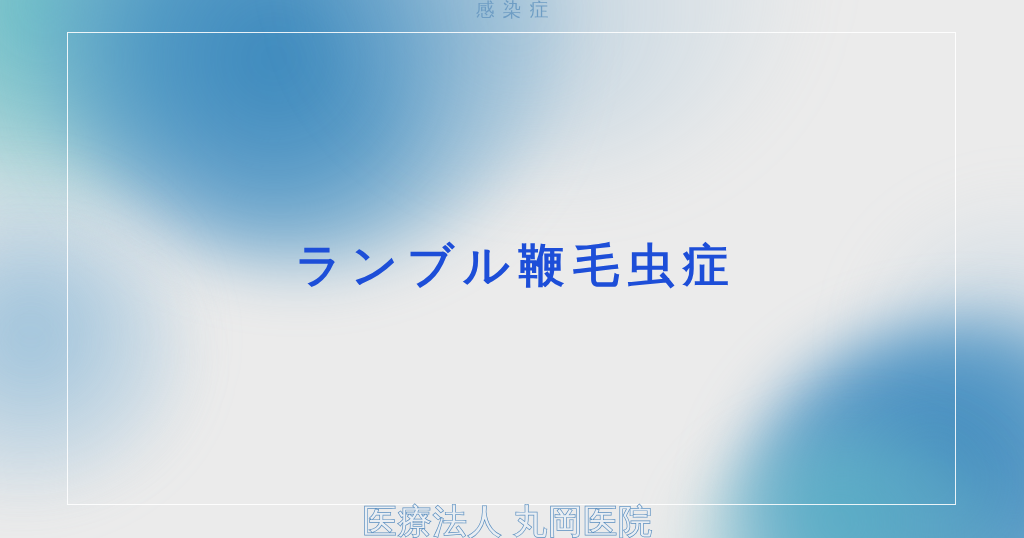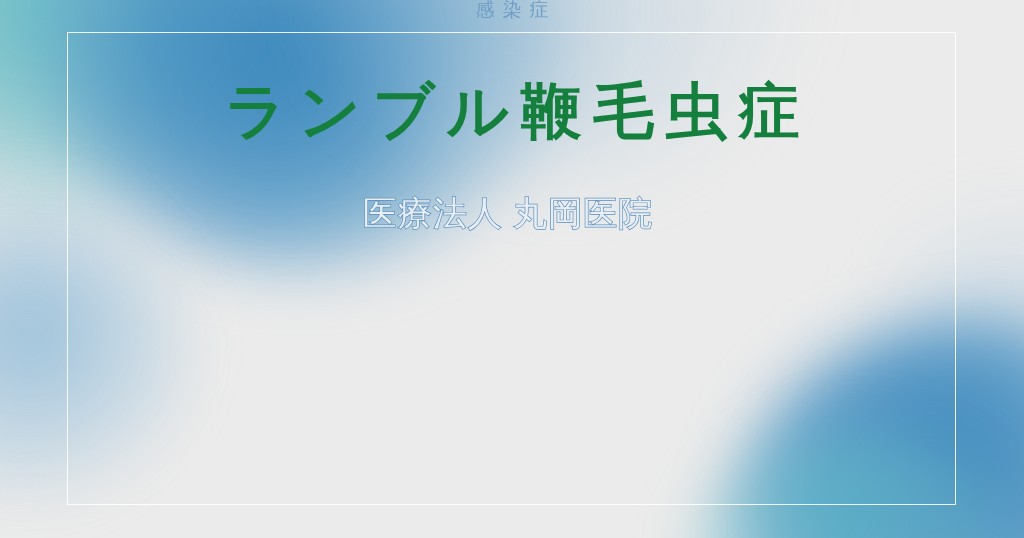--- a/index.html
+++ b/index.html
@@ -151,38 +151,38 @@
   
   #content {
     position: absolute;
     left: 0;
     top: 0;
     width: 1024px;
     height: 538px;
     display: flex;
     flex-direction: column;
     align-items: center;
-    justify-content: flex-start;
+    justify-content: space-between;
     text-align: center;
   }
 
   #eyebrow {
     font-size: 19px;
     font-weight: 400;
     color: #6e9dc4;
     letter-spacing: 0.42em;
     text-indent: 0.42em;
     line-height: 1;
     margin: 0 0 52px 0;
   }
 
   #title {
-    font-size: 61px;
+    font-size: 46px;
     font-weight: 700;
-    color: #15803d;
+    color: #1d4ed8;
     letter-spacing: 0.19em;
     text-indent: 0.19em;
     line-height: 1.33;
     margin: 0;
     white-space: nowrap;
   }
 
   #title .title-line {
     display: block;
   }

